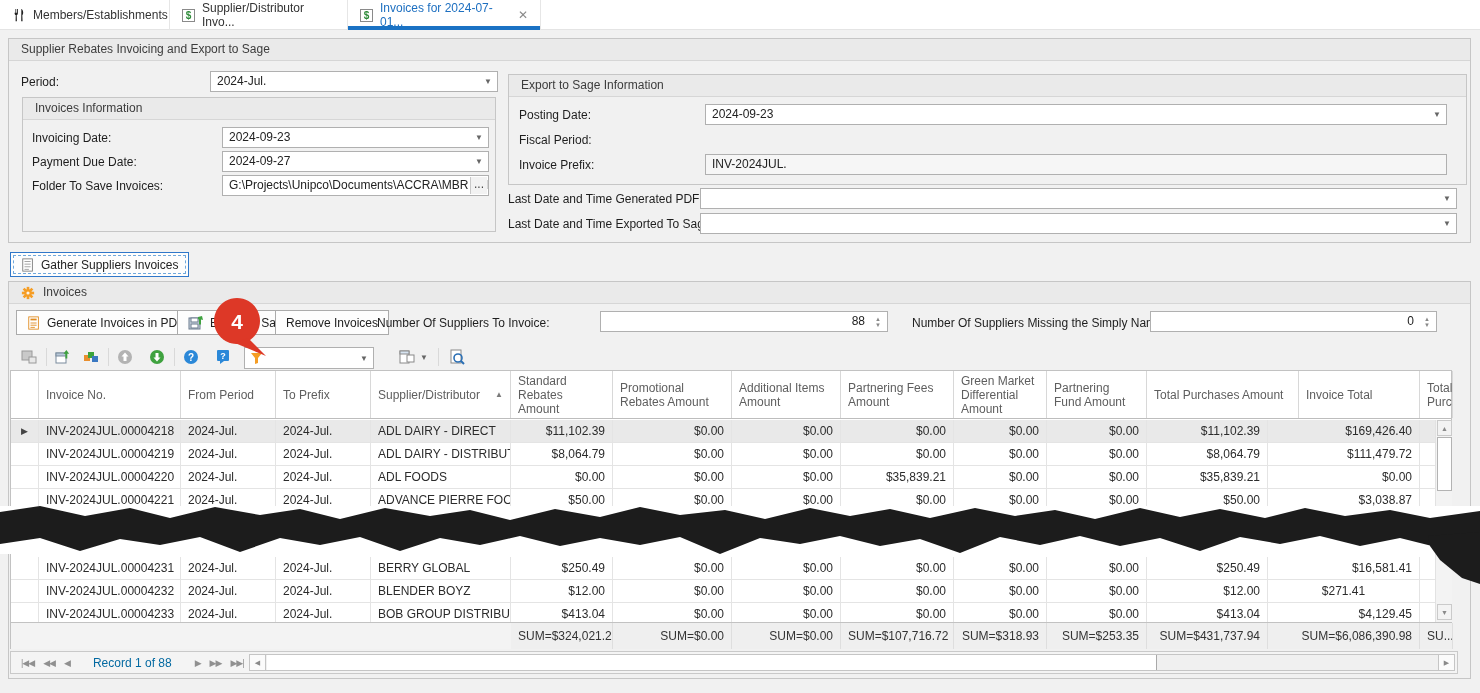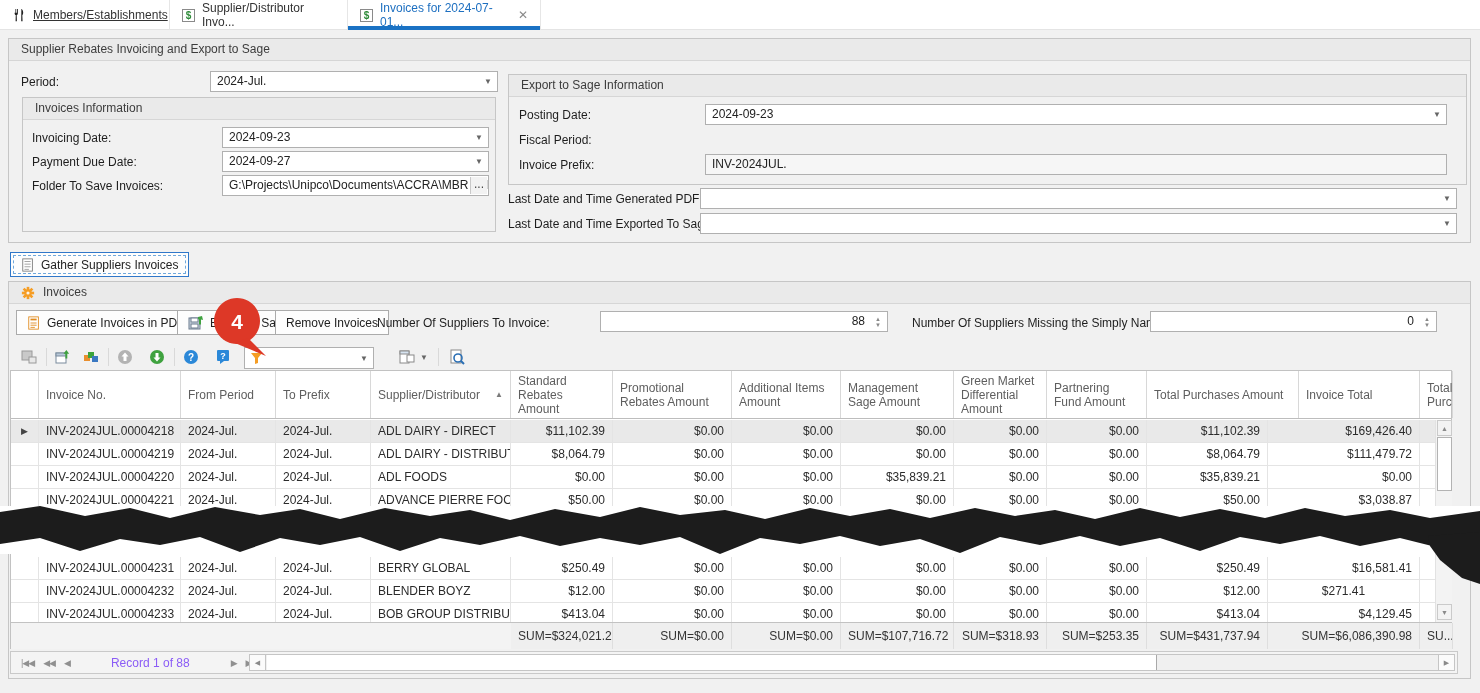--- a/index.html
+++ b/index.html
@@ -5,21 +5,21 @@
   * { margin:0; padding:0; box-sizing:border-box; }
   body { background:#dcdcdc; }
   #app { position:relative; width:1480px; height:693px; background:#f1f1f1;
          font-family:"Liberation Sans", sans-serif; font-size:12px; color:#222; overflow:hidden; }
 
   
   .tabbar { position:absolute; left:0; top:0; width:100%; height:30px; background:#ffffff;
             border-bottom:1px solid #e4e4e4; }
   .tab { position:absolute; top:0; height:30px; display:flex; align-items:center; gap:7px;
          padding:0 12px; color:#333; border-right:1px solid #e6e6e6; }
-  .tab.first { border-left:none;text-decoration:underline; }
+  .tab.first { border-left:none; }
   .tab.active { color:#1d6fc0; }
   .tab.active::after { content:""; position:absolute; left:0; right:0; bottom:0; height:4px; background:#1a72c4; }
   .close-x { color:#8a8a8a; margin-left:12px; font-size:12px; }
   .dollar-ic { width:13px; height:13px; border:1px solid #8a8a8a; background:#fff; color:#2f8b3a;
                font-weight:bold; font-size:10px; line-height:11px; text-align:center; flex:none; }
 
   
   .grp { position:absolute; border:1px solid #c6c6c6; background:#f1f1f1; }
   .grp-hd { height:22px; background:#eaeaea; border-bottom:1px solid #d6d6d6; line-height:21px;
             padding-left:12px; color:#3c3c3c; display:flex; align-items:center; gap:8px; }
@@ -68,21 +68,21 @@
   #vs { position:absolute; left:1424px; top:49px; width:17px; height:202px; background:#f3f3f3; border-left:1px solid #e2e2e2; }
   .vbtn { position:absolute; left:1px; width:15px; height:16px; background:#f3f3f3; border:1px solid #cacaca;
           color:#8a8a8a; font-size:7px; display:flex; align-items:center; justify-content:center; }
   .vthumb { position:absolute; left:1px; width:15px; background:#fff; border:1px solid #b3b3b3; }
 
   
   #nav { position:absolute; left:10px; top:651px; width:1448px; height:23px; background:#f4f4f4;
          border:1px solid #c9c9c9; display:flex; align-items:center; padding-left:10px; gap:9px; color:#8c8c8c; }
   .navg { font-size:9px; color:#909090; letter-spacing:-1px; white-space:nowrap; }
   .navsym { font-size:11px; color:#8c8c8c; }
-  #rec { color:#8b5cf6; margin:0 32px; }
+  #rec { color:#0369a1; margin:0 14px; }
   #hs-track { position:absolute; left:238px; top:2px; width:1206px; height:17px; background:#f0f0f0; border:1px solid #c5c5c5; }
   .hbtn { position:absolute; top:0; width:16px; height:15px; background:#fbfbfb; border-right:1px solid #c5c5c5;
           color:#8a8a8a; font-size:7px; display:flex; align-items:center; justify-content:center; }
   #hs-thumb { position:absolute; left:17px; top:0; width:890px; height:15px; background:#fff; border-right:1px solid #a9a9a9; }
 
   
   #tear { position:absolute; left:0; top:496px; z-index:50; pointer-events:none; }
   #badge { position:absolute; left:204px; top:296px; z-index:60; pointer-events:none; }
 
   .icon16 { width:16px; height:16px; flex:none; }
@@ -319,21 +319,21 @@
   <div id="grid">
     <div id="ghead">
         <div class="ghcell" style="width: 28px;"></div>
         <div class="ghcell" style="width: 142px;">Invoice No.</div>
         <div class="ghcell" style="width: 95px;">From Period</div>
         <div class="ghcell" style="width: 95px;">To Prefix</div>
         <div class="ghcell" style="width: 140px;">Supplier/Distributor<span class="sort-ar">▲</span></div>
         <div class="ghcell" style="width: 102px;">Standard Rebates Amount</div>
         <div class="ghcell" style="width: 119px;">Promotional Rebates Amount</div>
         <div class="ghcell" style="width: 109px;">Additional Items Amount</div>
-        <div class="ghcell" style="width: 113px;">Management Sage Amount</div>
+        <div class="ghcell" style="width: 113px;">Partnering Fees Amount</div>
         <div class="ghcell" style="width: 93px;">Green Market Differential Amount</div>
         <div class="ghcell" style="width: 100px;">Partnering Fund Amount</div>
         <div class="ghcell" style="width: 152px;">Total Purchases Amount</div>
         <div class="ghcell" style="width: 121px;">Invoice Total</div>
         <div class="ghcell" style="width: 33px;">Total D
 Purcha:</div>
       </div>
     <div id="rowsA" class="rowsbox" style="top:49px;height:115px;">
         <div class="grow focused">
           <div class="gcell ind" style="width: 28px;">▶</div>

